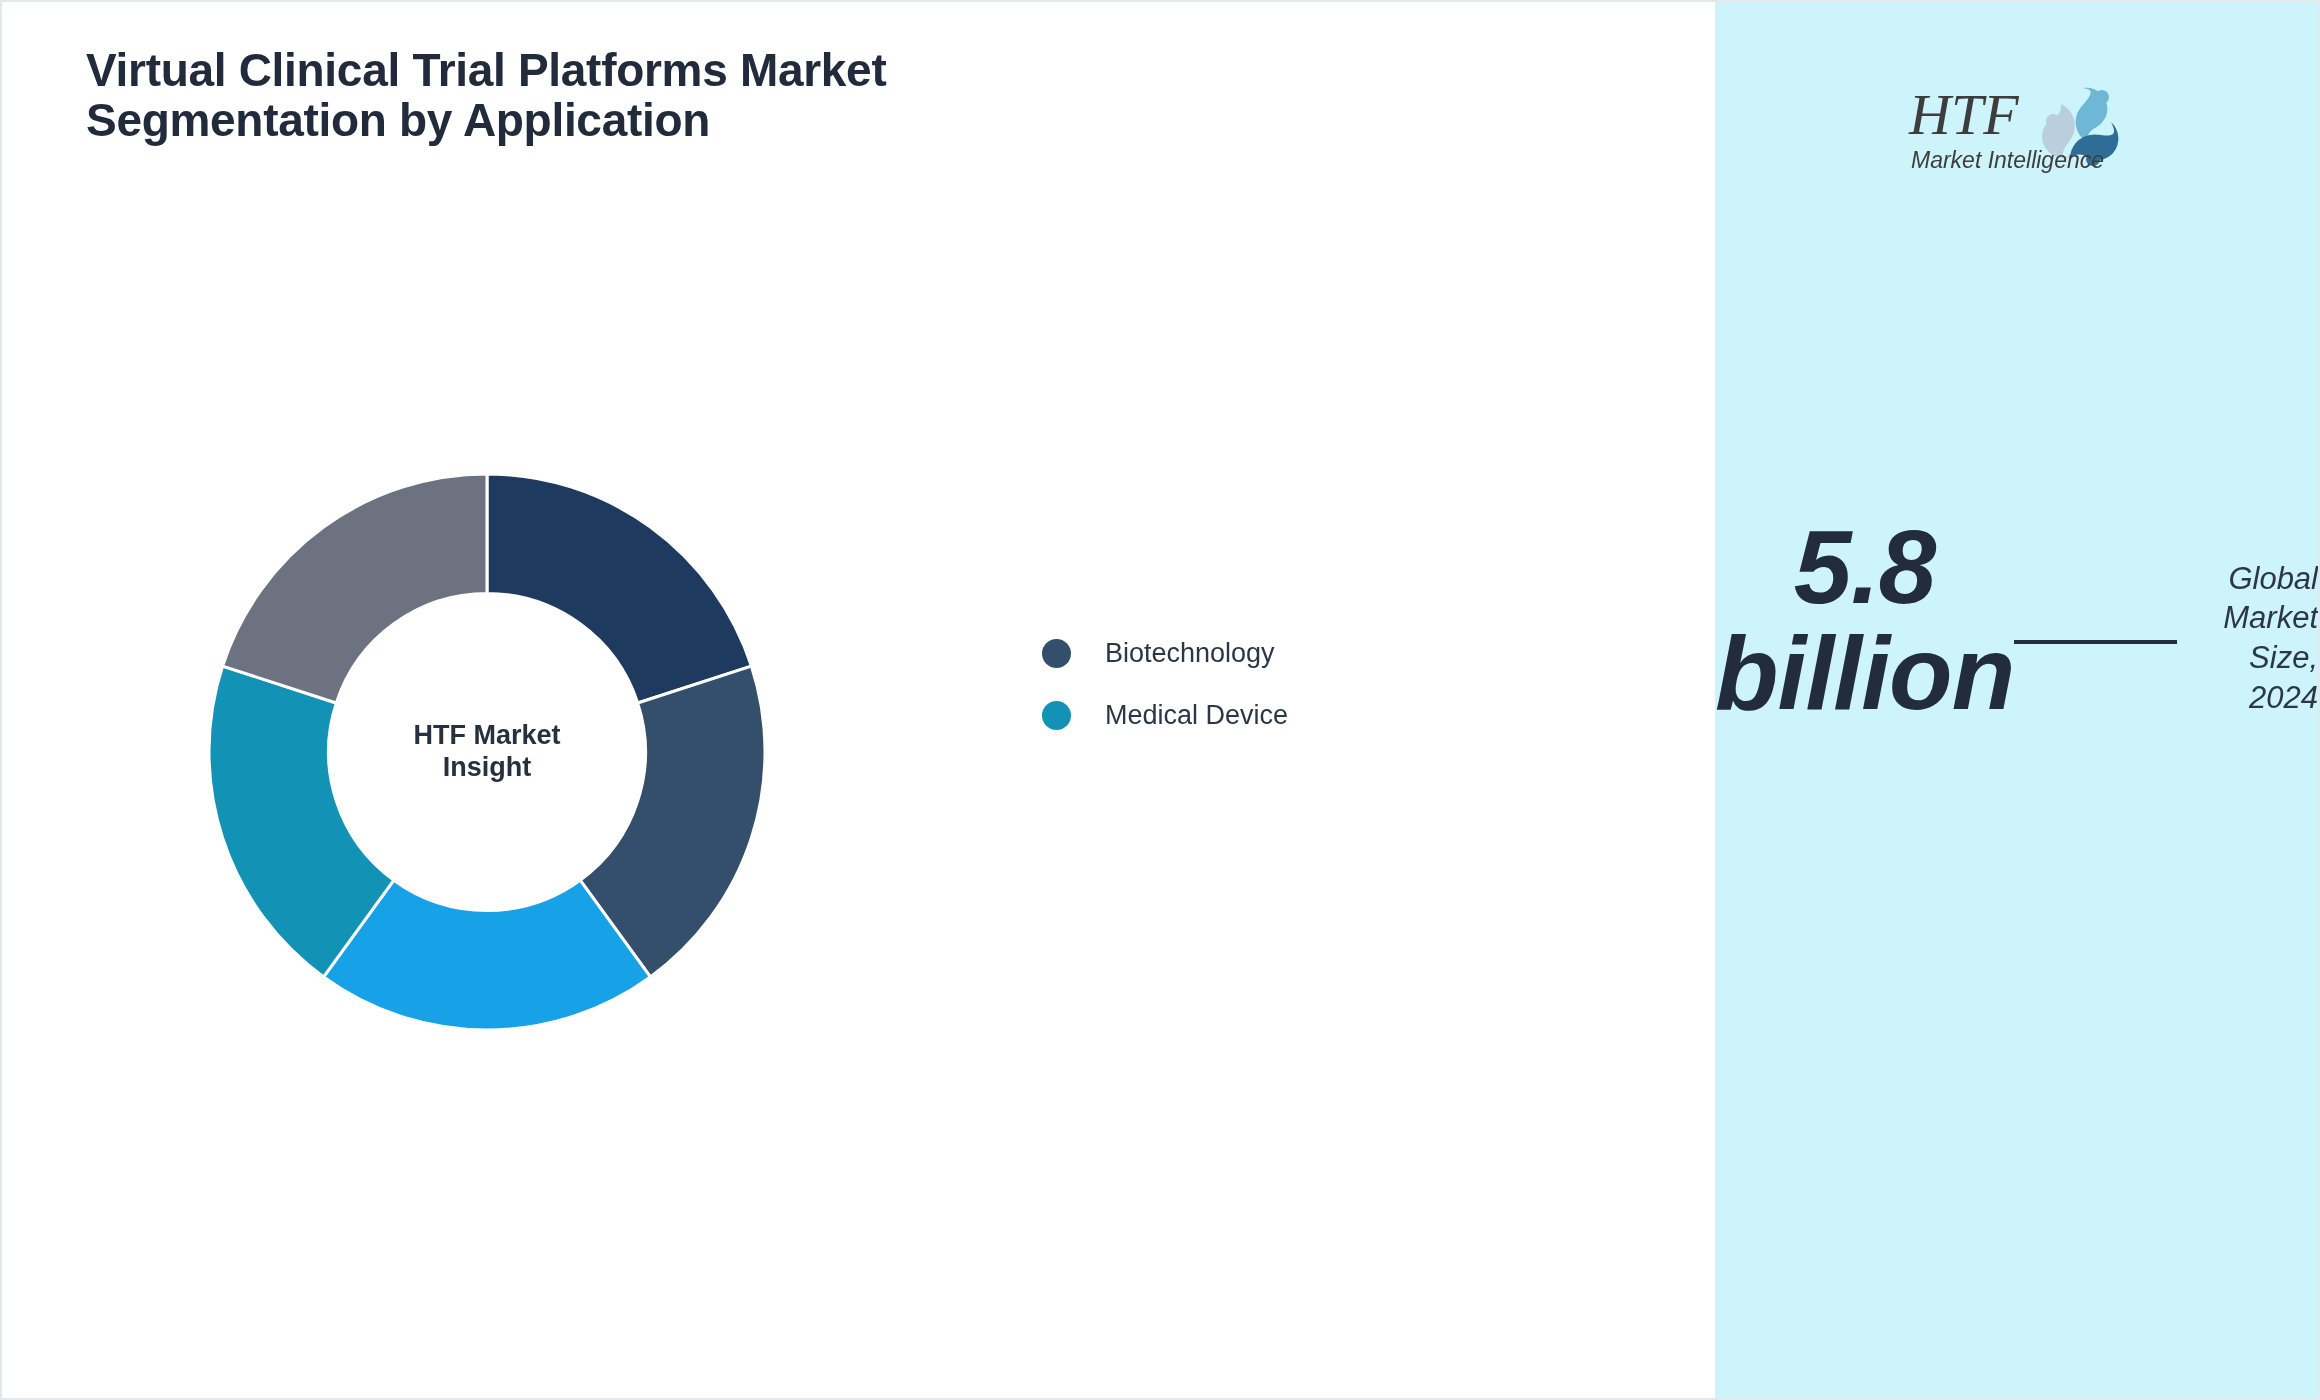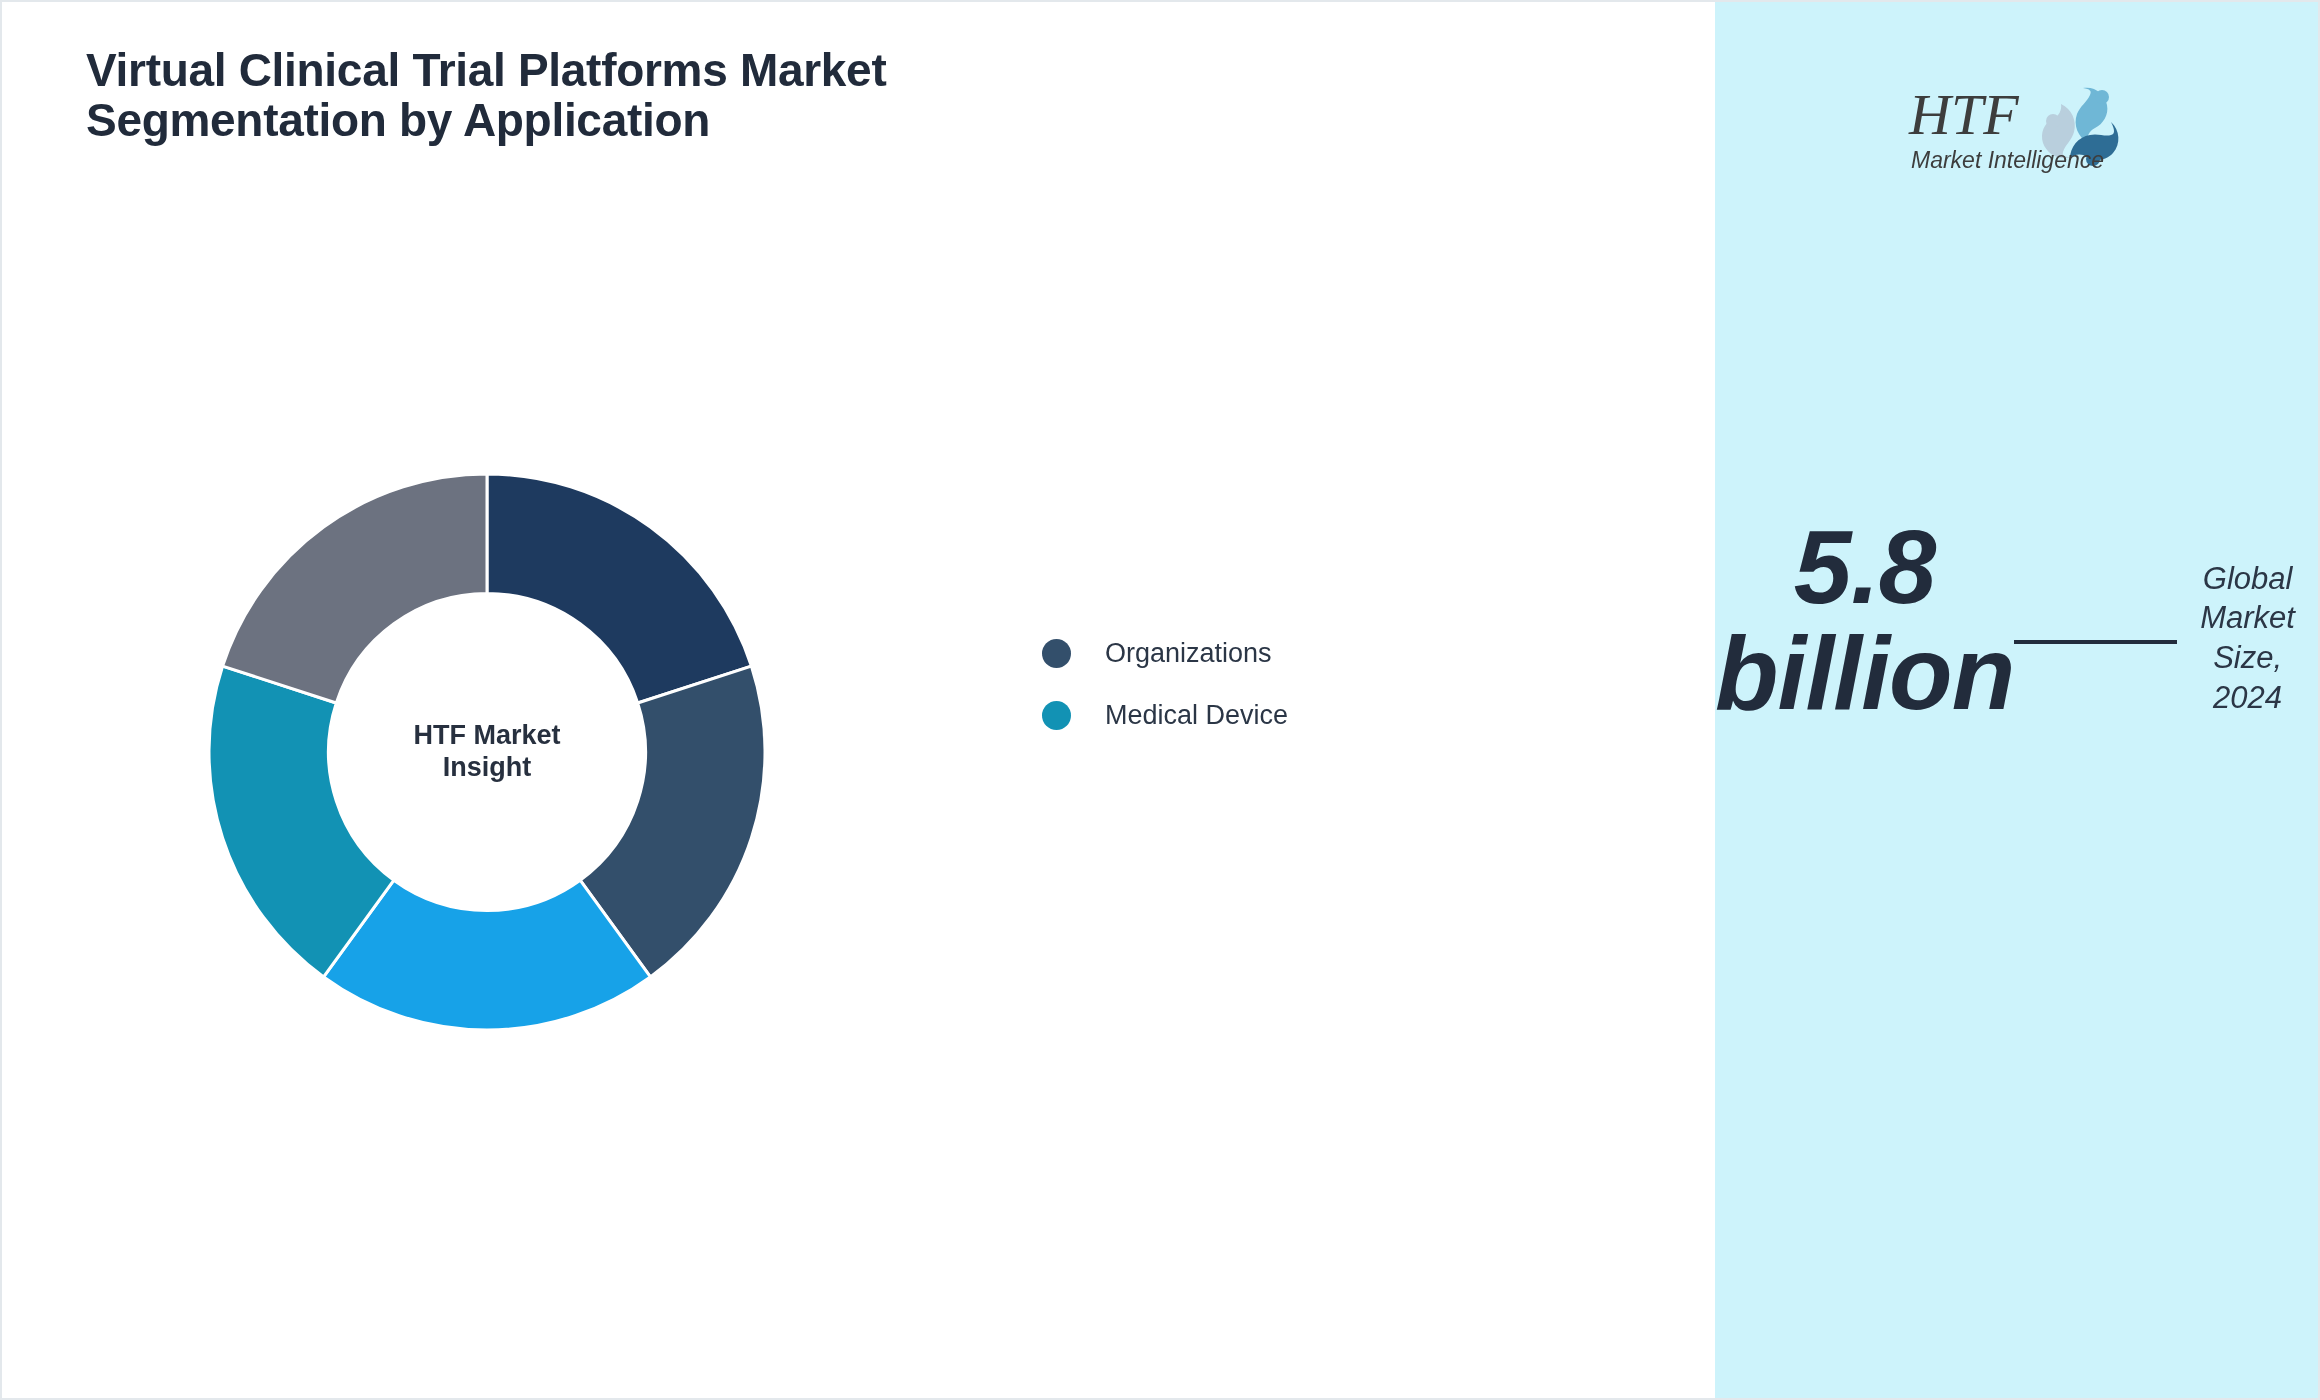--- a/index.html
+++ b/index.html
@@ -141,21 +141,21 @@
   .stat-divider {
     margin-top: 44px;
     width: 382px;
     height: 4px;
     background: #222c3c;
   }
 
   .stat-caption {
     margin-top: 36px;
     width: 330px;
-    text-align: center;
+    text-align: right;
     font-size: 31px;
     line-height: 1.28;
     color: #2b3646;
   }
 </style>
 </head>
 <body>
 
 <div id="infographic">
 
@@ -179,21 +179,21 @@
           </g>
       </svg>
       <div class="donut-center-label">
         <span>HTF Market Insight</span>
       </div>
     </div>
 
     <div class="legend" id="legend">
         <div class="legend-item">
           <span class="legend-swatch" style="background: rgb(51, 79, 107);"></span>
-          <span class="legend-label">Organizations</span>
+          <span class="legend-label">Biotechnology</span>
         </div>
         <div class="legend-item">
           <span class="legend-swatch" style="background: rgb(18, 146, 180);"></span>
           <span class="legend-label">Medical Device</span>
         </div>
       </div>
 
   </div>
 
   <div class="right-panel">

